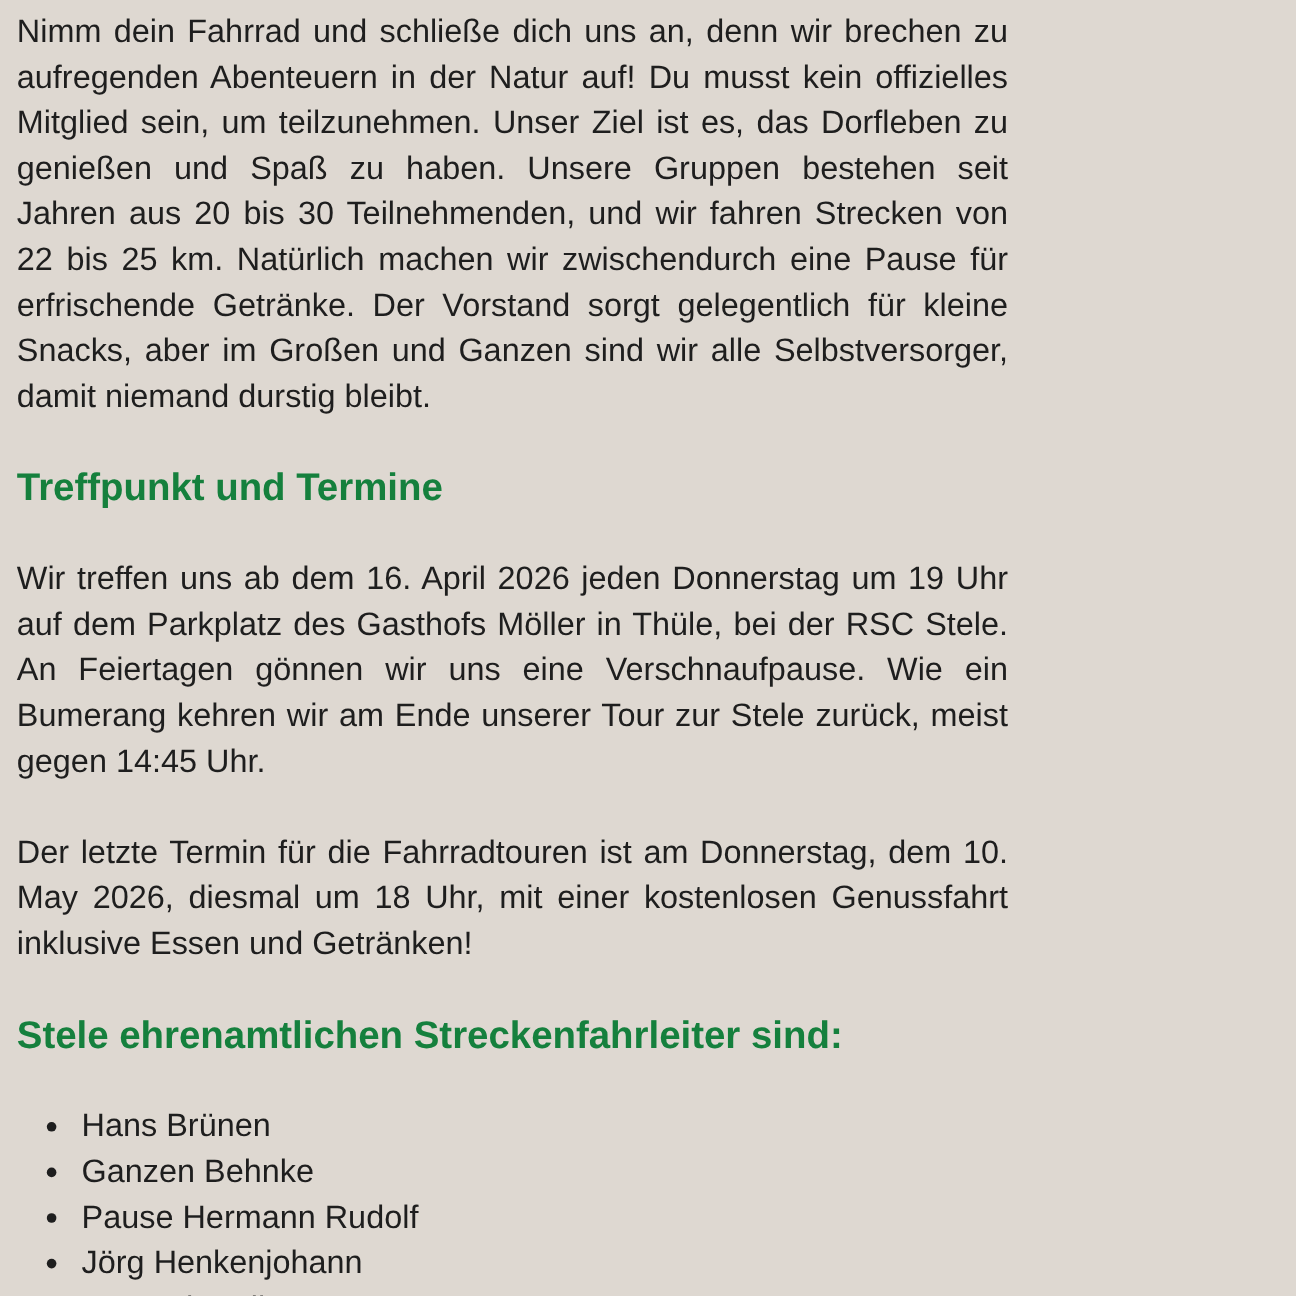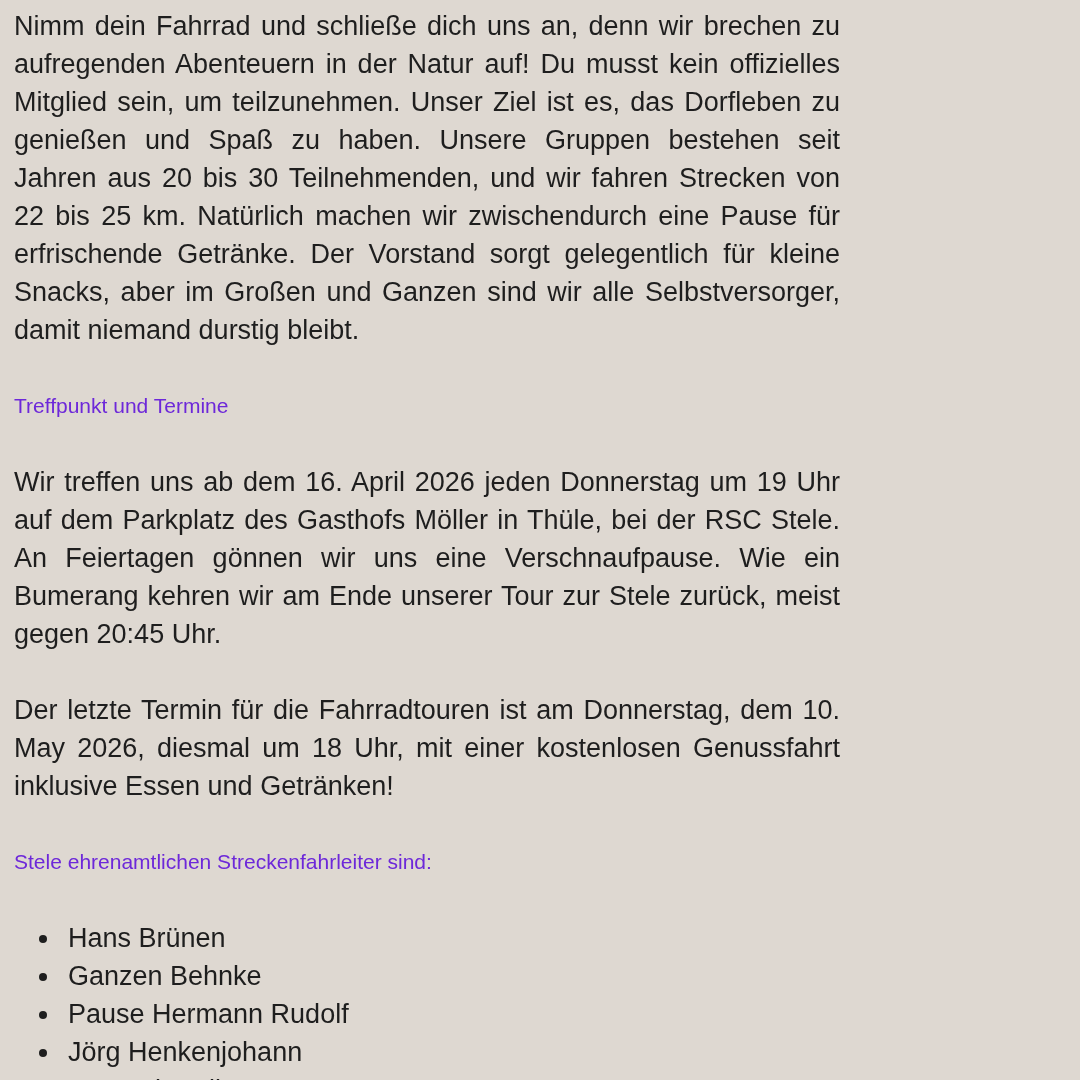--- a/index.html
+++ b/index.html
@@ -22,24 +22,24 @@
     width: 856px;
     padding: 7px 16px 0 14px;
   }
   .article p.justified {
     margin: 0 0 38px 0;
     text-align: justify;
     text-justify: inter-word;
   }
   .article h2 {
     margin: 0 0 38px 0;
-    font-size: 21px;
+    font-size: 32px;
     line-height: 38px;
-    font-weight: 400;
-    color: #6d28d9;
+    font-weight: 700;
+    color: #15803d;
   }
   .article ul {
     margin: 0;
     padding: 0 0 0 48px;
     list-style: disc outside;
   }
   .article ul li {
     line-height: 38px;
     padding-left: 6px;
   }
@@ -49,21 +49,21 @@
   }
 </style>
 </head>
 <body>
 
 <main class="article">
   <p class="justified">Nimm dein Fahrrad und schließe dich uns an, denn wir brechen zu aufregenden Abenteuern in der Natur auf! Du musst kein offizielles Mitglied sein, um teilzunehmen. Unser Ziel ist es, das Dorfleben zu genießen und Spaß zu haben. Unsere Gruppen bestehen seit Jahren aus 20 bis 30 Teilnehmenden, und wir fahren Strecken von 22 bis 25 km. Natürlich machen wir zwischendurch eine Pause für erfrischende Getränke. Der Vorstand sorgt gelegentlich für kleine Snacks, aber im Großen und Ganzen sind wir alle Selbstversorger, damit niemand durstig bleibt.</p>
 
   <h2>Treffpunkt und Termine</h2>
 
-  <p class="justified">Wir treffen uns ab dem 16. April 2026 jeden Donnerstag um 19 Uhr auf dem Parkplatz des Gasthofs Möller in Thüle, bei der RSC Stele. An Feiertagen gönnen wir uns eine Verschnaufpause. Wie ein Bumerang kehren wir am Ende unserer Tour zur Stele zurück, meist gegen 20:45 Uhr.</p>
+  <p class="justified">Wir treffen uns ab dem 16. April 2026 jeden Donnerstag um 19 Uhr auf dem Parkplatz des Gasthofs Möller in Thüle, bei der RSC Stele. An Feiertagen gönnen wir uns eine Verschnaufpause. Wie ein Bumerang kehren wir am Ende unserer Tour zur Stele zurück, meist gegen 14:45 Uhr.</p>
 
   <p class="justified">Der letzte Termin für die Fahrradtouren ist am Donnerstag, dem 10. May 2026, diesmal um 18 Uhr, mit einer kostenlosen Genussfahrt inklusive Essen und Getränken!</p>
 
   <h2>Stele ehrenamtlichen Streckenfahrleiter sind:</h2>
 
   <ul>
     <li>Hans Brünen</li>
     <li>Ganzen Behnke</li>
     <li>Pause Hermann Rudolf</li>
     <li>Jörg Henkenjohann</li>

